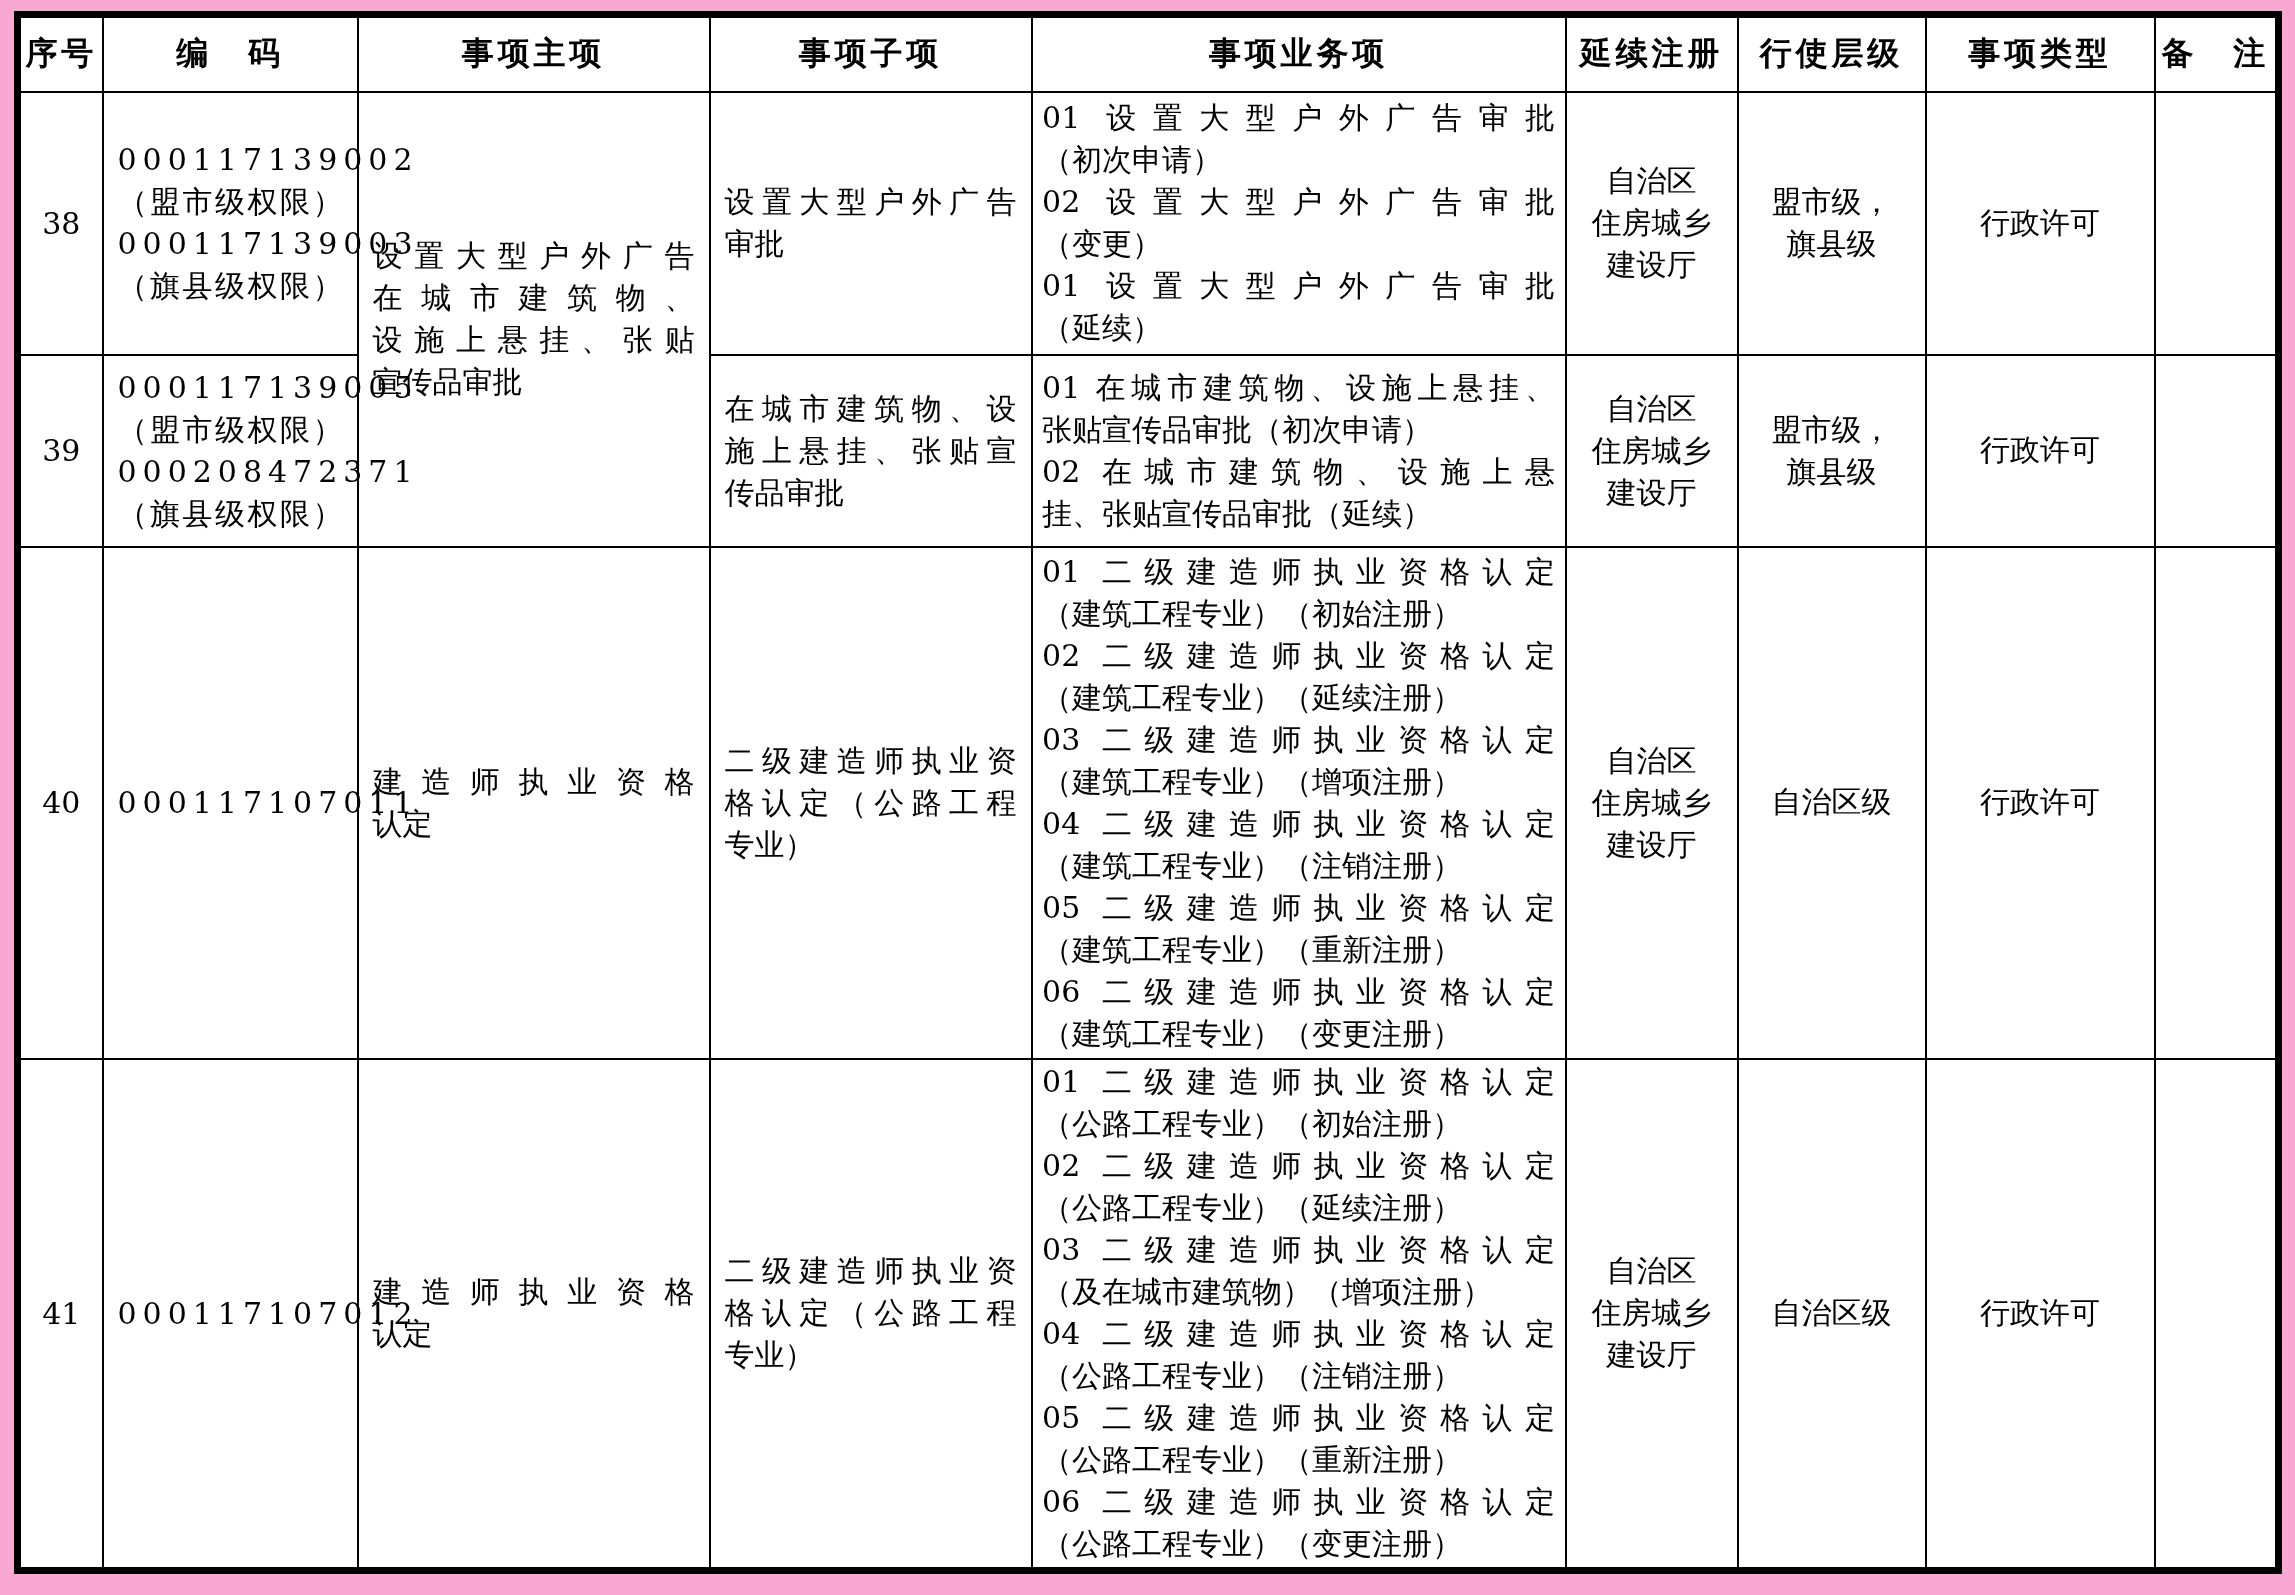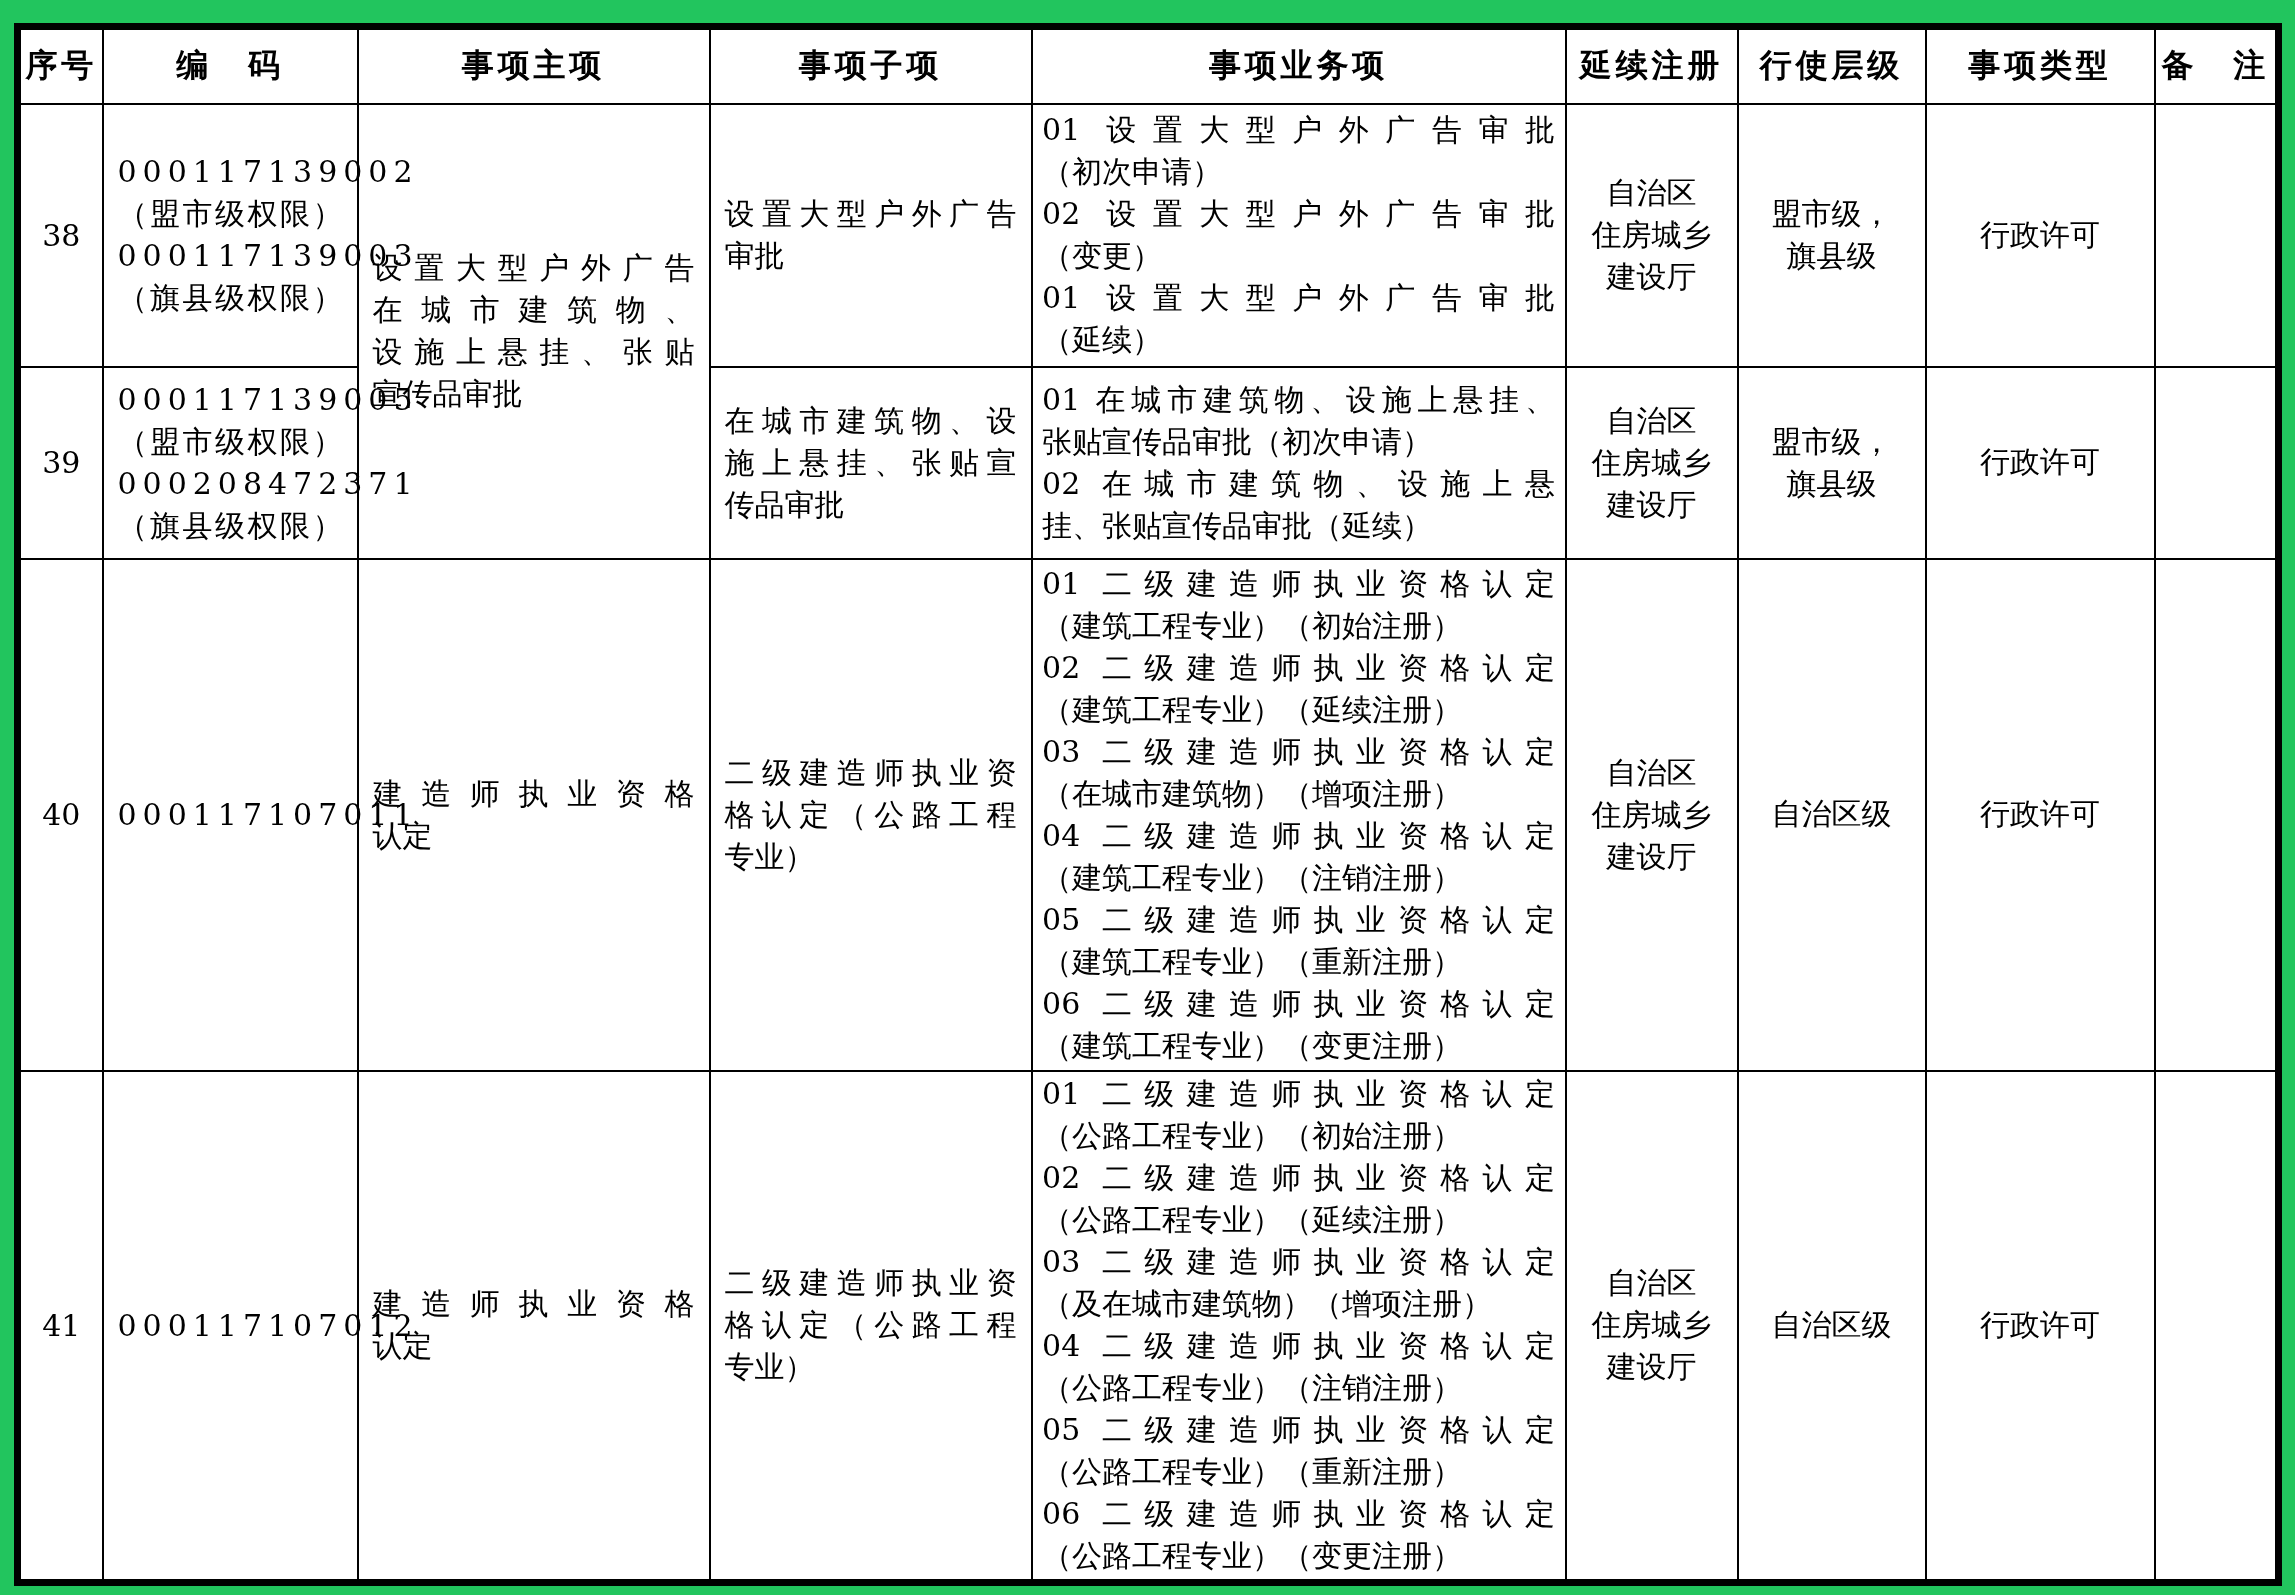--- a/index.html
+++ b/index.html
@@ -1,18 +1,18 @@
 <!DOCTYPE html>
 <html style="font-size:14px"><head>
 <meta charset="utf-8">
 <style>
   html,body{margin:0;padding:0;background:#e8e8e8;}
   .page{
-    width:2295px;height:1596px;background:#22c55e;
-    box-sizing:border-box;padding:23px 14px 0 14px;
+    width:2295px;height:1596px;background:#f9a8d4;
+    box-sizing:border-box;padding:11px 14px 0 14px;
     font-family:"DejaVu Serif", serif;color:#000;
   }
   table.gov{
     table-layout:fixed;border-collapse:collapse;
     width:2268px;border:7.8px solid #000;background:#fff;
   }
   col.col-0{width:85px}
   col.col-1{width:255px}
   col.col-2{width:352px}
   col.col-3{width:322px}
@@ -150,21 +150,21 @@
             <div class="ln j">二级建造师执业资</div>
             <div class="ln j">格认定（公路工程</div>
             <div class="ln">专业）</div>
           </td>
           <td class="al c4">
             <div class="ln j">01 二级建造师执业资格认定</div>
             <div class="ln">（建筑工程专业）（初始注册）</div>
             <div class="ln j">02 二级建造师执业资格认定</div>
             <div class="ln">（建筑工程专业）（延续注册）</div>
             <div class="ln j">03 二级建造师执业资格认定</div>
-            <div class="ln">（在城市建筑物）（增项注册）</div>
+            <div class="ln">（建筑工程专业）（增项注册）</div>
             <div class="ln j">04 二级建造师执业资格认定</div>
             <div class="ln">（建筑工程专业）（注销注册）</div>
             <div class="ln j">05 二级建造师执业资格认定</div>
             <div class="ln">（建筑工程专业）（重新注册）</div>
             <div class="ln j">06 二级建造师执业资格认定</div>
             <div class="ln">（建筑工程专业）（变更注册）</div>
           </td>
           <td class="ac">
             <div class="ln cln">自治区</div>
             <div class="ln cln">住房城乡</div>

